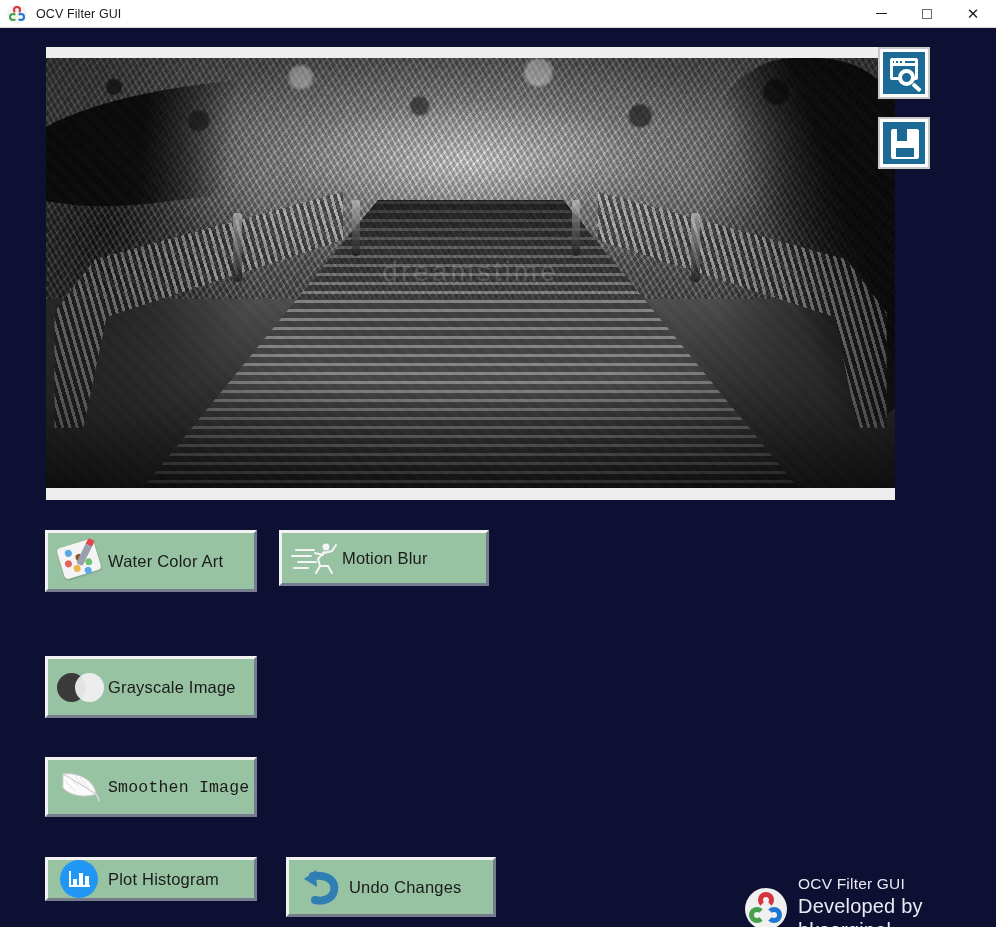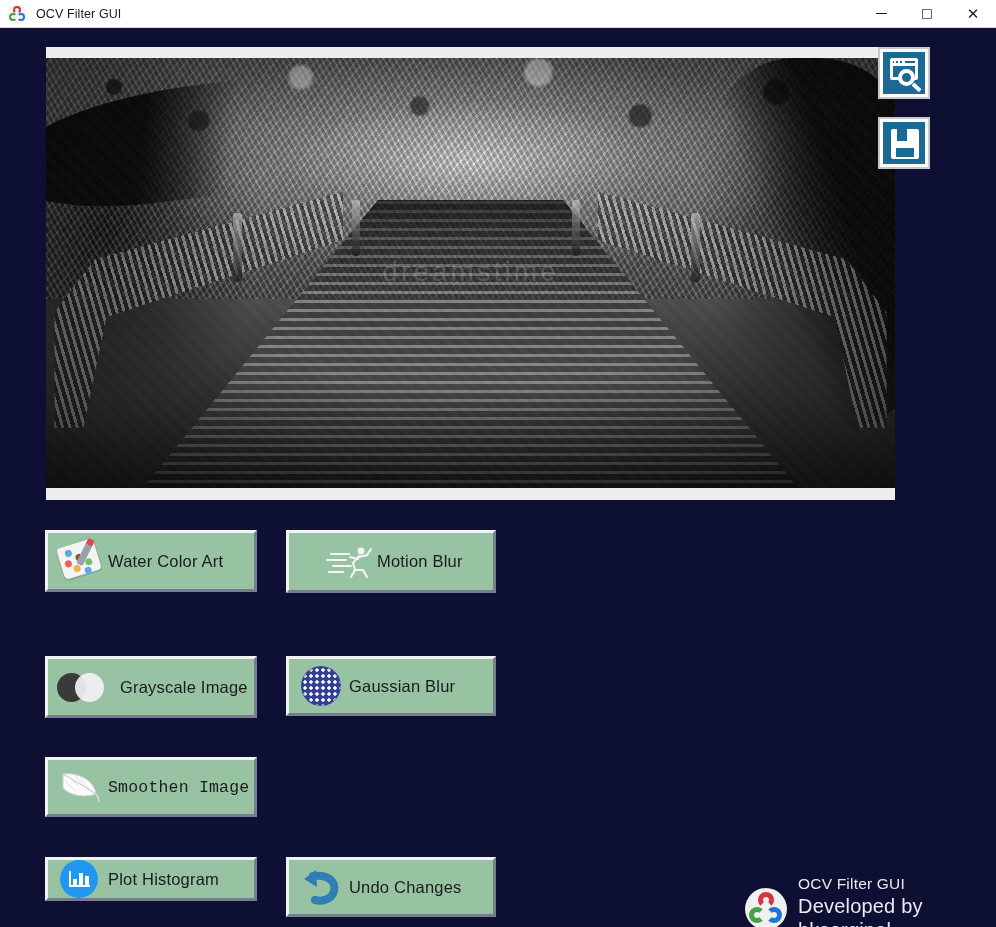--- a/index.html
+++ b/index.html
@@ -491,53 +491,45 @@
           <i style="background:#8a5a2b;left:16px;top:11px;"></i>
           <i style="background:#eeb44f;left:11px;top:21px;"></i>
           <i style="background:#6fc16f;left:24px;top:18px;"></i>
           <i style="background:#5aa9e6;left:21px;top:26px;"></i>
         </span>
         <span class="ic-brush"></span>
       </div>
       <div class="fbtn-label">Water Color Art</div>
     </div>
 
-    <div class="fbtn" style="left:286px;top:502px;width:210px;height:63px;padding-left:28px;">
+    <div class="fbtn" style="left:279px;top:502px;width:210px;height:56px;">
       <div class="fbtn-icon">
         <svg class="ic-runner" viewBox="0 0 50 34" fill="none" stroke="#f5f5f5" stroke-width="2" stroke-linecap="round">
           <circle cx="36" cy="6" r="3.4" fill="#f5f5f5" stroke="none"></circle>
           <path d="M34 11 L28 18 L30 25 L26 32"></path>
           <path d="M30 25 L38 25 L42 32"></path>
           <path d="M34 12 L42 10 L46 4"></path>
           <path d="M33 14 L25 12"></path>
           <path d="M6 9 H24"></path>
             <path d="M2 15 H21"></path>
             <path d="M8 21 H26"></path>
             <path d="M4 27 H18"></path>
         </svg>
       </div>
       <div class="fbtn-label">Motion Blur</div>
     </div>
 
-    <div class="fbtn" style="left:45px;top:628px;width:212px;height:62px;gap:12px;">
+    <div class="fbtn" style="left:45px;top:628px;width:212px;height:62px;">
       <div class="fbtn-icon">
         <span class="ic-gs-dark"></span>
         <span class="ic-gs-light"></span>
       </div>
       <div class="fbtn-label">Grayscale Image</div>
     </div>
 
-    <div class="fbtn" style="left:286px;top:628px;width:210px;height:60px;">
-      <div class="fbtn-icon">
-        <span class="ic-gauss">
-            <span class="ic-gauss-dots"></span>
-          </span>
-      </div>
-      <div class="fbtn-label">Gaussian Blur</div>
-    </div>
 
     <div class="fbtn" style="left:45px;top:729px;width:212px;height:60px;font-family:Liberation Mono, monospace;">
       <div class="fbtn-icon">
         <svg class="ic-feather" viewBox="0 0 42 34">
           <path d="M5 4 C20 2 36 10 38 24 C28 28 12 26 5 18 Z" fill="#fbfbfb" stroke="#cfcfcf" stroke-width="1"></path>
           <path d="M5 4 C16 10 28 18 38 24" stroke="#cdcdcd" stroke-width="1.1" fill="none"></path>
           <path d="M10 6 L20 16 M16 5 L27 17 M7 11 L17 21 M22 7 L32 20" stroke="#dcdcdc" stroke-width=".9" fill="none"></path>
           <path d="M38 24 C40 27 41 29 41 31" stroke="#d8d8d8" stroke-width="1.6" fill="none" stroke-linecap="round"></path>
         </svg>
       </div>

